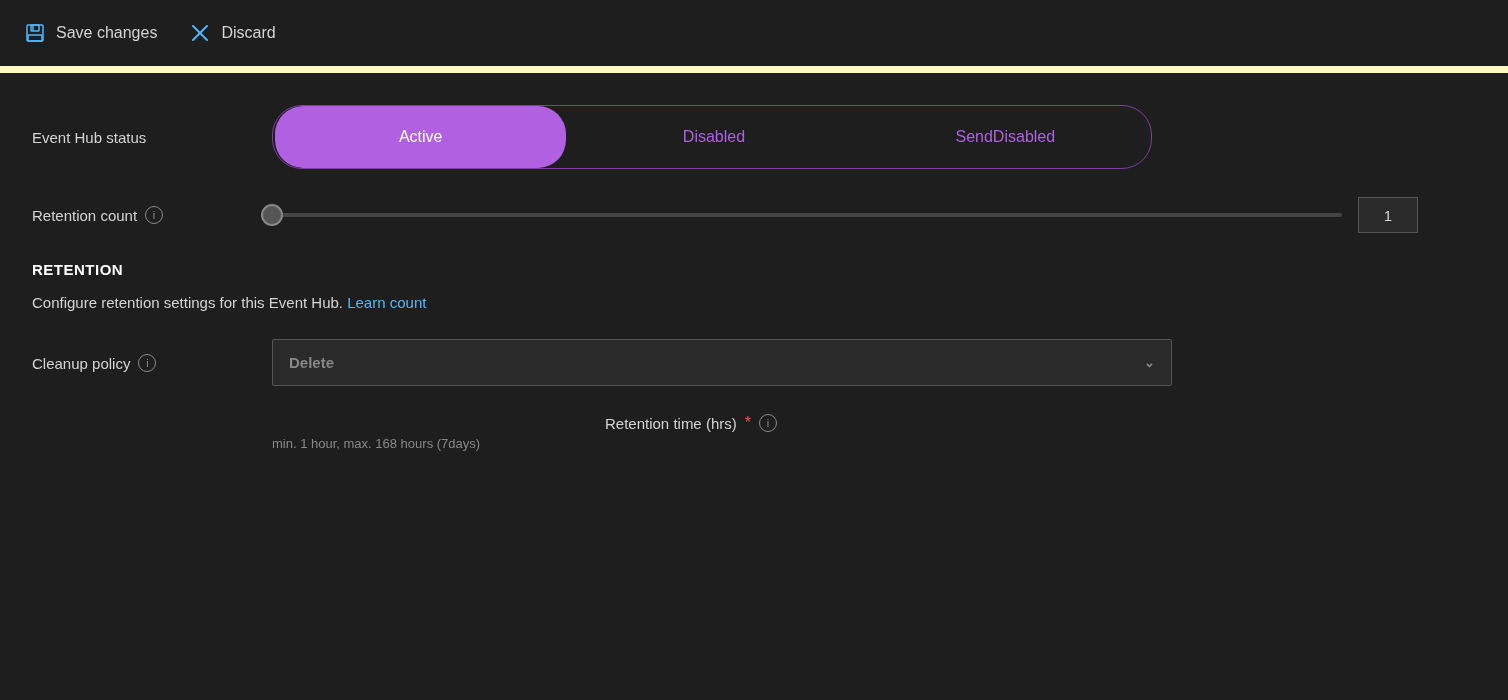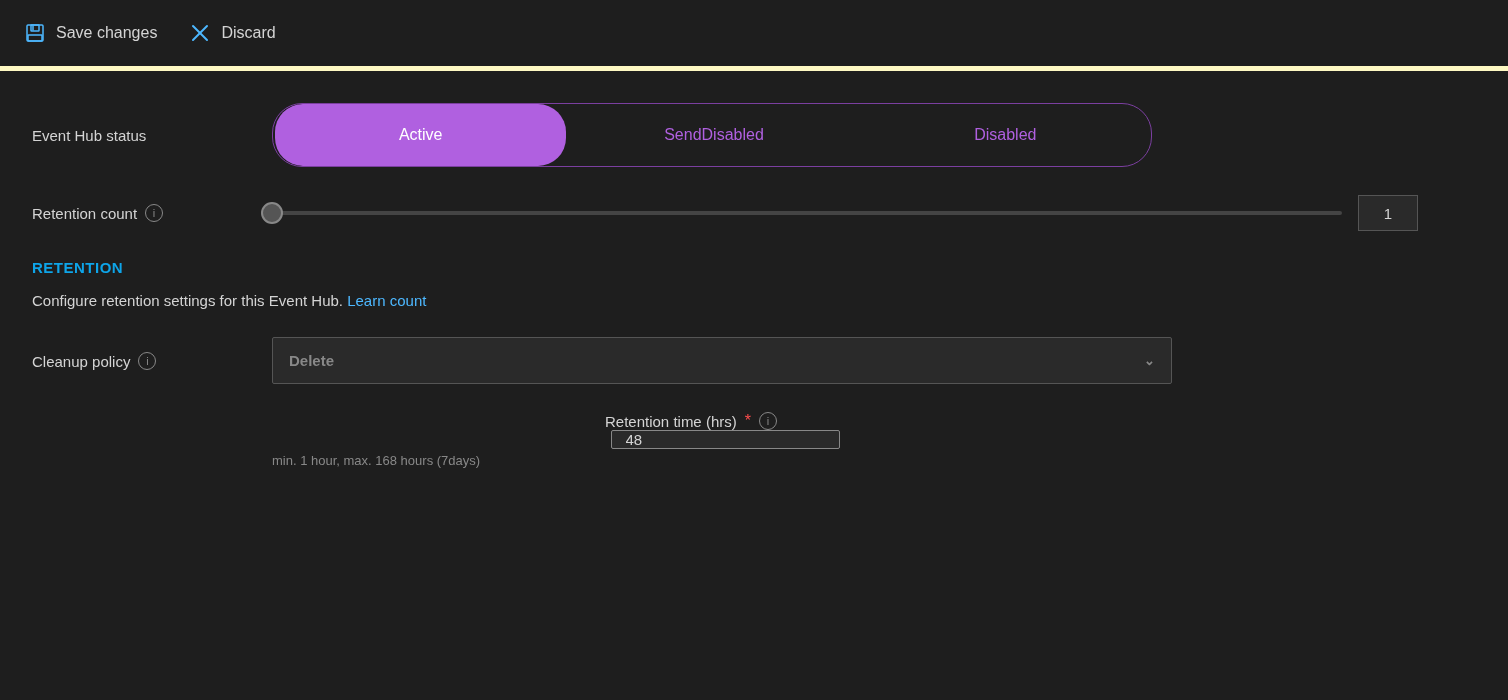--- a/index.html
+++ b/index.html
@@ -11,21 +11,21 @@
       font-size: 15px;
       width: 1508px;
       min-height: 700px;
     }
 
     
     .toolbar {
       display: flex;
       align-items: center;
       padding: 18px 24px;
-      border-bottom: 5px solid #fef9c3;
+      border-bottom: 7px solid #fef9c3;
       gap: 32px;
       background: #1e1e1e;
     }
 
     .toolbar-btn {
       display: flex;
       align-items: center;
       gap: 10px;
       background: none;
       border: none;
@@ -160,21 +160,21 @@
       display: flex;
       align-items: center;
       justify-content: center;
       flex-shrink: 0;
     }
 
     
     .section-heading {
       font-size: 15px;
       font-weight: 700;
-      color: #0ea5e9;
+      color: #ffffff;
       margin-bottom: 16px;
       margin-top: 10px;
       letter-spacing: 0.5px;
     }
 
     
     .retention-desc {
       color: #d4d4d4;
       font-size: 15px;
       margin-bottom: 28px;
@@ -270,24 +270,24 @@
 
   <div class="form-row">
     <div class="form-label">
       <span>Event Hub status</span>
     </div>
     <div class="status-toggle">
       <div class="status-option active-opt">
         <span>Active</span>
       </div>
       <div class="status-option inactive-opt">
+        <span>Disabled</span>
+      </div>
+      <div class="status-option inactive-opt">
         <span>SendDisabled</span>
-      </div>
-      <div class="status-option inactive-opt">
-        <span>Disabled</span>
       </div>
     </div>
   </div>
 
   <div class="form-row">
     <div class="form-label">
       <span>Retention count</span>
       <span class="info-icon">i</span>
     </div>
     <div class="slider-container">
@@ -318,19 +318,18 @@
       </div>
     </div>
 
     <div class="form-row" style="flex-direction: column; align-items: flex-start;">
       <div style="display: flex; align-items: center; width: 100%; flex-direction: column;">
         <div class="form-label">
           <span>Retention time (hrs)</span>
           <span class="required-star">*</span>
           <span class="info-icon">i</span>
         </div>
-        <input type="text" class="text-input" value="48" style="">
       </div>
       <div class="hint-text">min. 1 hour, max. 168 hours (7days)</div>
     </div>
 
   </div>
 </div>
 
 </body></html>

